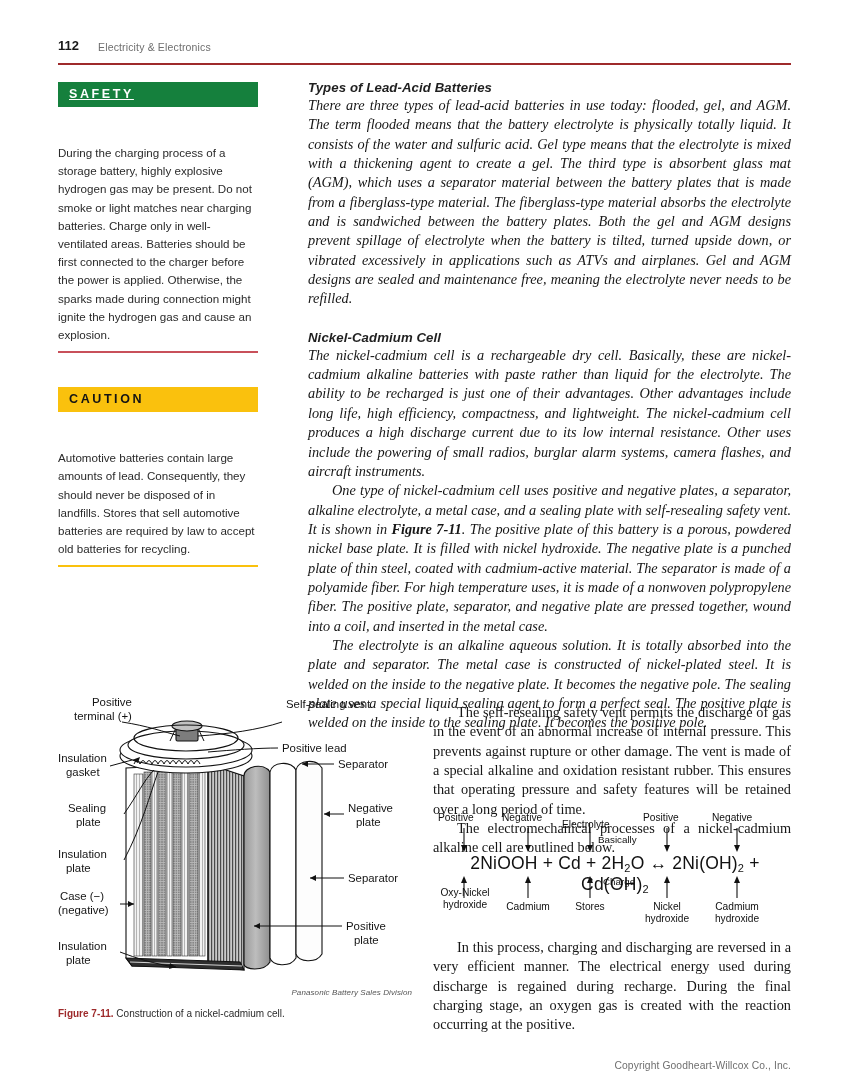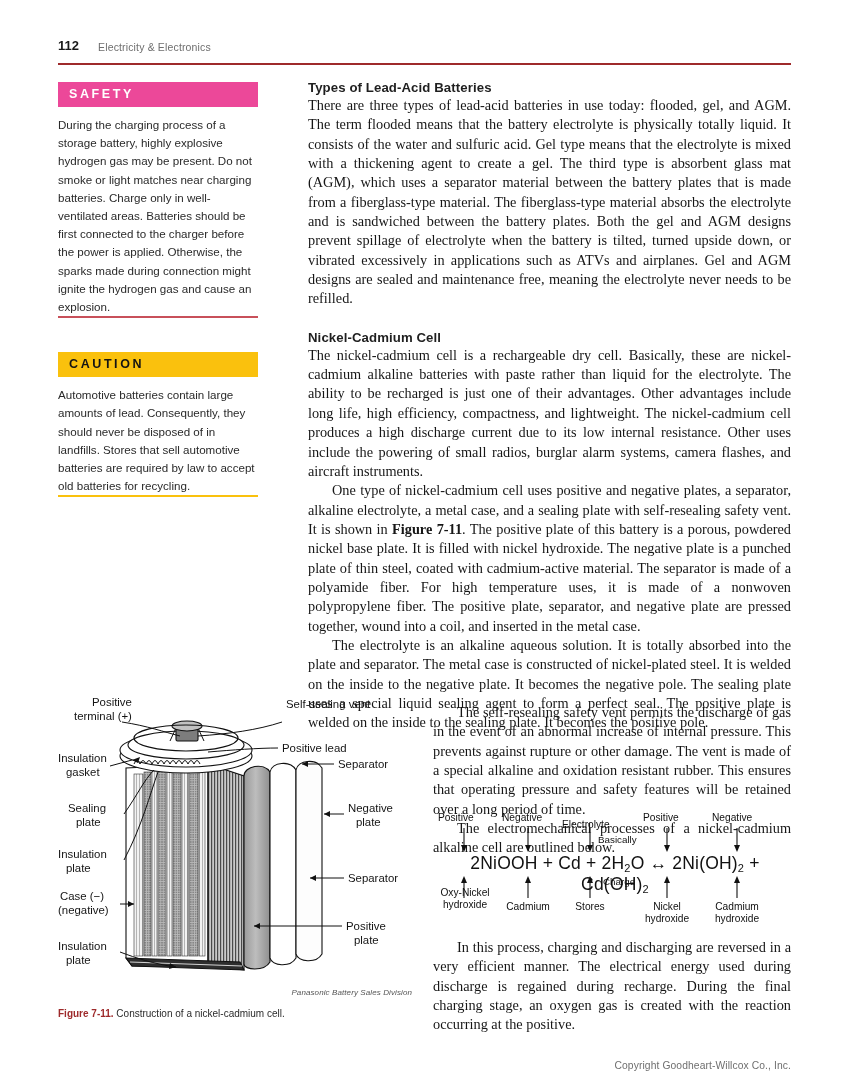--- a/index.html
+++ b/index.html
@@ -59,27 +59,29 @@
   }
   .callout { width: 200px; margin-bottom: 34px; }
   .callout-bar {
     height: 25px;
     line-height: 25px;
     padding-left: 11px;
     font-size: 12.5px;
     font-weight: bold;
     letter-spacing: 2.6px;
   }
-  .callout-bar.safety { background: #ec4899; color: #ffffff; }
+  .callout-bar.safety { background: #15803d; color: #ffffff; text-decoration: underline; }
   .callout-bar.caution { background: #fac10d; color: #141414; }
   .callout-body {
     font-size: 11.6px;
     line-height: 18.2px;
     color: #2a2a2a;
     padding-top: 9px;
+    padding-bottom: 7px;
+    margin-top: 28px;
   }
   .callout-rule { height: 2px; }
   .callout-rule.safety { background: #c8505a; }
   .callout-rule.caution { background: #fac10d; }
 
   
   #figure-block {
     position: absolute;
     left: 58px;
     top: 690px;
@@ -114,20 +116,21 @@
     color: #9e2a2b;
     font-weight: bold;
   }
 
   
   #main-column {
     position: absolute;
     left: 308px;
     top: 80px;
     width: 483px;
+    font-style: italic;
   }
   h2.section-heading {
     margin: 0 0 1px 0;
     font-family: "Liberation Sans", sans-serif;
     font-size: 13.2px;
     font-weight: bold;
     color: #1f1f1f;
     letter-spacing: 0.1px;
   }
   h2.section-heading.spaced { margin-top: 21px; }

